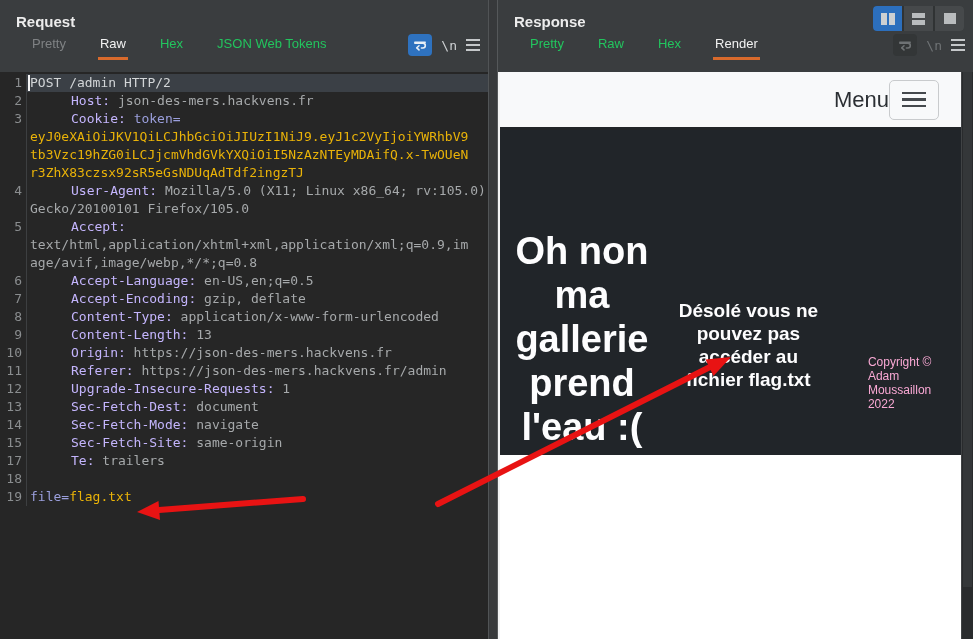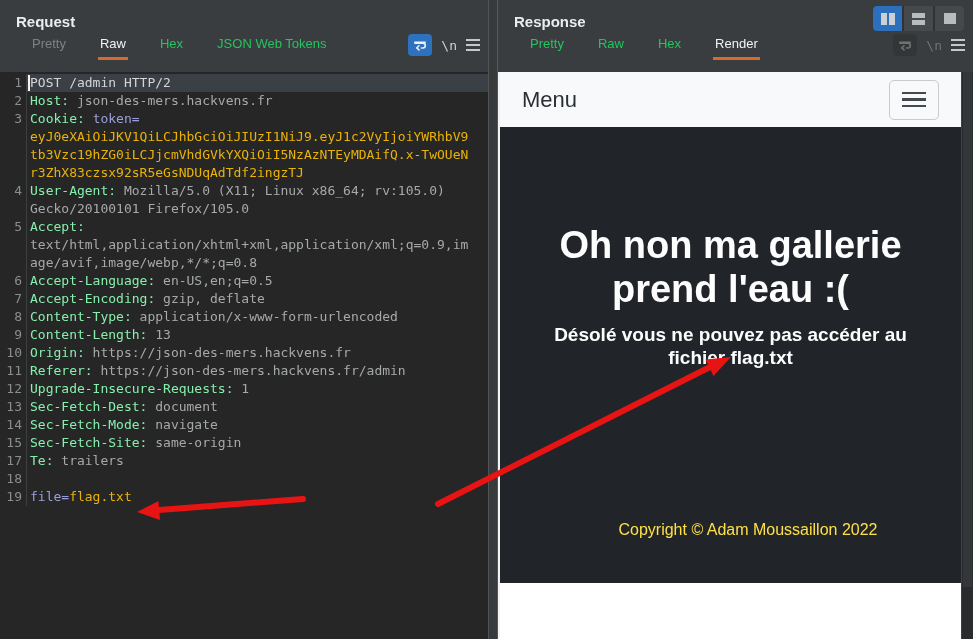--- a/index.html
+++ b/index.html
@@ -39,42 +39,42 @@
 
   
   .editor{flex:1;background:#262626;font-family:"DejaVu Sans Mono",monospace;
           font-size:13px;line-height:18px;padding-top:2px;overflow:hidden;position:relative;}
   .erow{display:flex;height:18px;white-space:pre;}
   .erow.hl .code-line{background:#3b4046;}
   .ln{flex:0 0 22px;text-align:right;color:#8a8d8f;padding-right:4px;border-right:1px solid #3d3f41;}
   .code-line{flex:1;padding-left:3px;position:relative;}
   .caret{position:absolute;left:1px;top:1px;width:2px;height:16px;background:#f5f5f5;}
   .tk-plain{color:#d3d6d8;margin-top:6px;}
-  .tk-name{color:#86efac;}
+  .tk-name{color:#c4b5fd;margin-left:41px;}
   .tk-val{color:#a6a9ab;}
   .tk-param{color:#9b9fdd;}
   .tk-pval{color:#eab308;}
 
   
   .splitter{width:8px;background:#37393b;border-left:1px solid #515456;border-right:1px solid #55585a;}
 
   
   .render-wrap{flex:1;display:flex;min-height:0;}
   .render-viewport{flex:1;background:#ffffff;border-left:2px solid #f2f3f4;display:flex;flex-direction:column;overflow:hidden;}
-  .r-navbar{height:55px;background:#f8f9fa;display:flex;align-items:center;justify-content:space-between;
+  .r-navbar{height:55px;background:#f8f9fa;display:flex;align-items:center;justify-content:flex-end;
             padding:0 22px;flex:0 0 auto;}
   .r-brand{font-size:22px;color:#2b2f33;}
   .r-toggler{width:50px;height:40px;border:1px solid #c9cbcd;border-radius:5px;background:transparent;
              display:flex;flex-direction:column;align-items:center;justify-content:center;gap:4px;}
   .r-toggler span{display:block;width:24px;height:2.5px;background:#45494d;}
-  .r-hero{height:456px;background:#212529;color:#fdfdfe;display:flex;flex-direction:column;align-items:center;
+  .r-hero{height:328px;background:#212529;color:#fdfdfe;display:flex;flex-direction:row;align-items:center;
           padding-top:96px;box-sizing:border-box;flex:0 0 auto;}
   .r-title{font-size:38px;line-height:44px;font-weight:700;text-align:center;}
   .r-sub{font-size:19px;line-height:23px;font-weight:700;text-align:center;margin-top:12px;}
-  .r-copy{margin-top:auto;margin-bottom:44px;font-size:16px;color:#fde047;margin-left:35px;}
+  .r-copy{margin-top:auto;margin-bottom:44px;font-size:12px;color:#f9a8d4;margin-left:35px;}
   .r-footer{flex:1;background:#ffffff;}
   .render-scrollbar{flex:0 0 11px;background:#292b2d;border-left:1px solid #404345;position:relative;}
   .render-thumb{position:absolute;top:0;left:1px;width:9px;height:515px;background:#343739;}
 
   
   .overlay{position:absolute;left:0;top:0;width:973px;height:639px;pointer-events:none;}
 
   
   .wrapicon{display:block;}
 </style>

